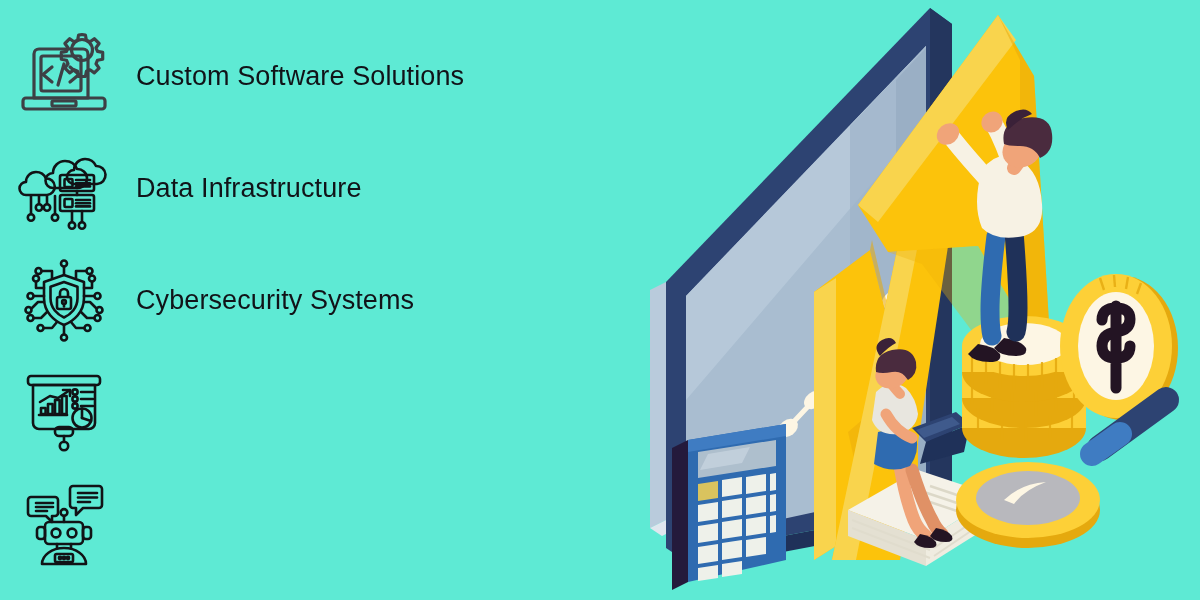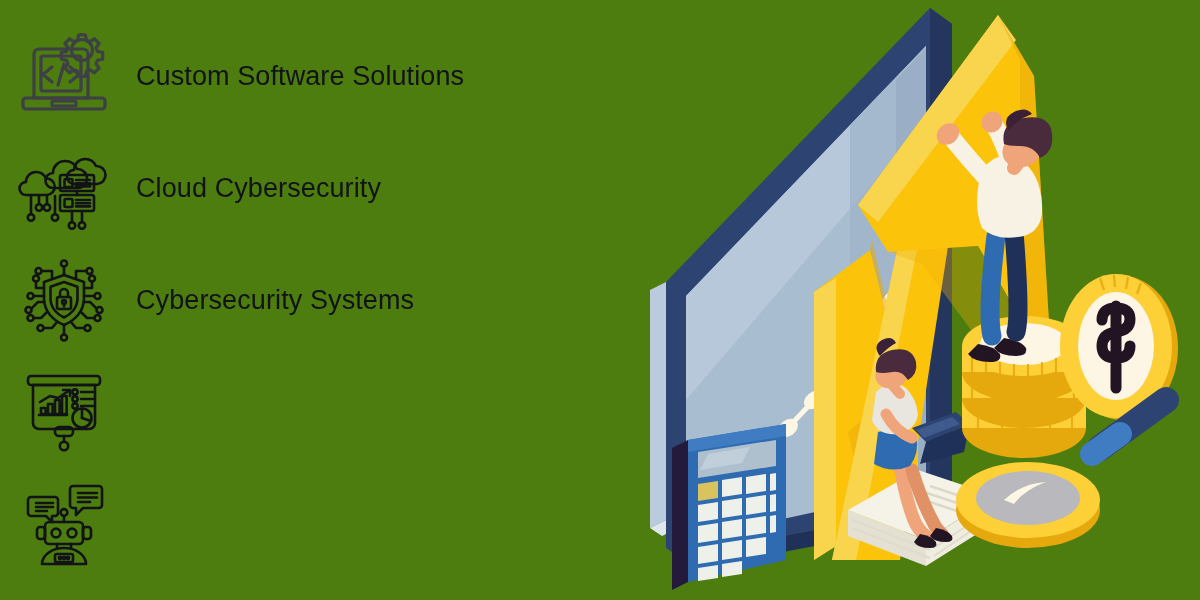--- a/index.html
+++ b/index.html
@@ -5,21 +5,21 @@
 <style>
   * { box-sizing: border-box; margin: 0; padding: 0; }
   html, body {
     width: 1200px; height: 600px;
     overflow: hidden;
     font-family: "Liberation Sans", "DejaVu Sans", sans-serif;
   }
   #stage {
     position: relative;
     width: 1200px; height: 600px;
-    background: #4d7c0f;
+    background: #5eead4;
   }
 
   
   #feature-list {
     position: absolute;
     left: 0; top: 0;
     width: 600px; height: 600px;
     display: flex;
     flex-direction: column;
     justify-content: center;
@@ -117,21 +117,21 @@
           <line x1="64" y1="60" x2="78" y2="60"></line>
           <line x1="64" y1="63.2" x2="78" y2="63.2"></line>
           <line x1="64" y1="66.4" x2="78" y2="66.4"></line>
 
           <line x1="60" y1="71" x2="60" y2="82"></line>
             <circle cx="60" cy="85.5" r="3.2"></circle>
           <line x1="70" y1="71" x2="70" y2="82"></line>
             <circle cx="70" cy="85.5" r="3.2"></circle>
         </svg>
       </span>
-      <span class="feature-label">Cloud Cybersecurity</span>
+      <span class="feature-label">Data Infrastructure</span>
     </div>
 
     <div class="feature-row">
       <span class="feature-icon">
         <svg width="104" height="96" viewBox="0 0 104 96" fill="none" stroke="#111316" stroke-width="2.6" stroke-linecap="round" stroke-linejoin="round">
 
           <path d="M52 23 l20 7 v16 c0 14 -10 23 -20 27 c-10 -4 -20 -13 -20 -27 v-16 z"></path>
           <path d="M52 30 l13.5 4.7 v11.5 c0 10 -7 16.5 -13.5 19.3 c-6.5 -2.8 -13.5 -9.3 -13.5 -19.3 v-11.5 z"></path>
 
           <rect x="45" y="45" width="14" height="12" rx="2"></rect>

